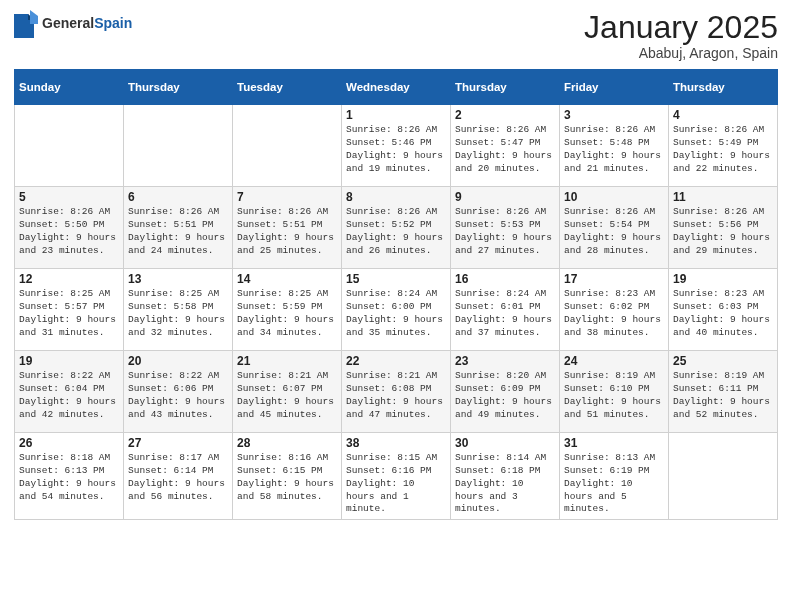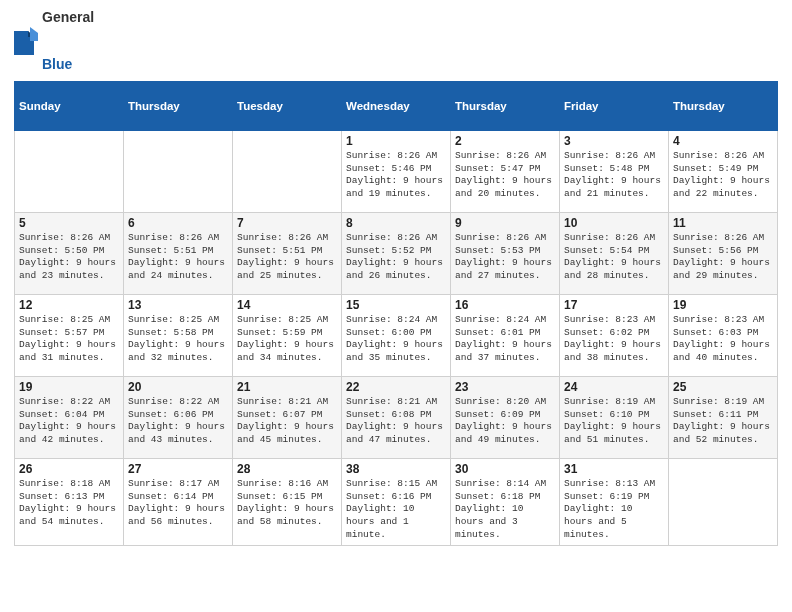--- a/index.html
+++ b/index.html
@@ -22,23 +22,21 @@
       align-items: flex-start;
       margin-bottom: 8px;
     }
     .logo {
       display: flex;
       align-items: center;
       gap: 4px;
     }
     .logo-text {
       display: flex;
-      flex-direction: column;
       line-height: 1.1;
-      gap: 32px;
     }
     .logo-general {
       font-size: 14px;
       font-weight: bold;
       color: #333;
     }
     .logo-blue {
       font-size: 14px;
       font-weight: bold;
       color: #1a5fa8;
@@ -63,21 +61,21 @@
     .calendar {
       width: 100%;
       border-collapse: collapse;
       border: 1px solid #ccc;
     }
     .calendar th {
       background: #1a5fa8;
       color: #fff;
       font-size: 11.5px;
       font-weight: bold;
-      padding: 18px 4px;
+      padding: 11px 4px;
       text-align: left;
       border: 1px solid #1a5fa8;
     }
     .calendar td {
       width: 14.28%;
       vertical-align: top;
       border: 1px solid #d0d0d0;
       padding: 3px 4px;
       background: #fff;
       height: 82px;
@@ -110,22 +108,26 @@
 <div class="container">
   <div class="header">
     <div class="logo">
       <svg class="logo-icon" viewBox="0 0 24 28" xmlns="http://www.w3.org/2000/svg">
         <polygon points="0,4 14,4 20,10 20,28 0,28" fill="#1a5fa8"></polygon>
         <polygon points="14,4 20,10 14,10" fill="#0d3d6e"></polygon>
         <polygon points="16,0 24,6 24,14 16,14" fill="#4a90d9"></polygon>
       </svg>
       <div class="logo-text">
         <span class="logo-general">General</span>
-        <span class="logo-blue">Blue</span>
+        <span class="logo-blue">Spain</span>
       </div>
+    </div>
+    <div class="title-block">
+      <div class="month-title">January 2025</div>
+      <div class="subtitle">Ababuj, Aragon, Spain</div>
     </div>
   </div>
 
   <table class="calendar">
     <thead>
       <tr>
       <th>Sunday</th>
           <th>Thursday</th>
           <th>Tuesday</th>
           <th>Wednesday</th>

